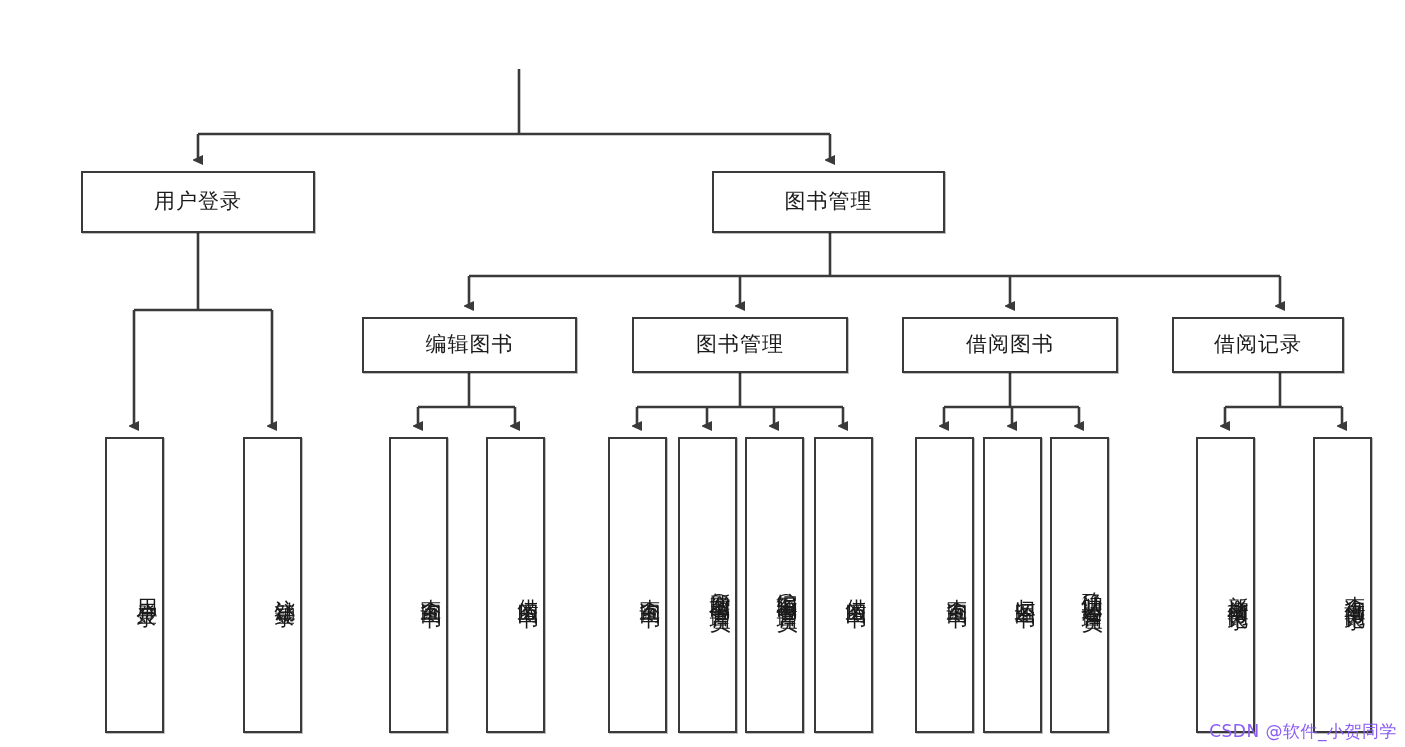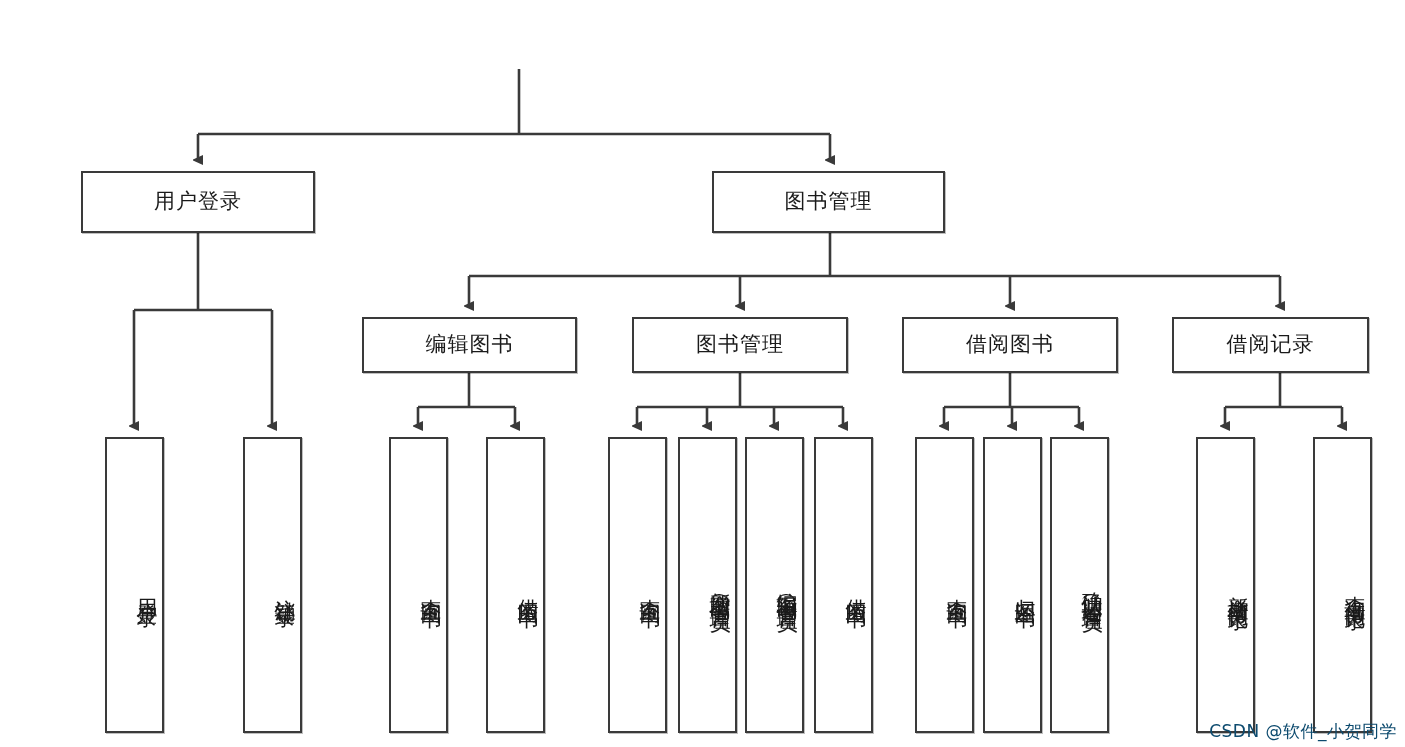--- a/index.html
+++ b/index.html
@@ -57,21 +57,21 @@
     writing-mode: vertical-rl;
     text-orientation: upright;
     display: block;
     margin-top: 6px;
   }
   #watermark {
     position: absolute;
     right: 8px;
     bottom: 4px;
     font-size: 17px;
-    color: #0c4a6e;
+    color: #8b5cf6;
     letter-spacing: 0.5px;
     white-space: nowrap;
     font-family: "DejaVu Sans", "Liberation Sans", sans-serif;
   }
 </style>
 </head>
 <body>
 
 <div id="diagram-root">
 
@@ -135,21 +135,21 @@
 
   <div class="node horiz" style="left:362px; top:317px; width:215px; height:56px;">
     <span>编辑图书</span>
   </div>
   <div class="node horiz" style="left:632px; top:317px; width:216px; height:56px;">
     <span>图书管理</span>
   </div>
   <div class="node horiz" style="left:902px; top:317px; width:216px; height:56px;">
     <span>借阅图书</span>
   </div>
-  <div class="node horiz" style="left:1172px; top:317px; width:197px; height:56px;">
+  <div class="node horiz" style="left:1172px; top:317px; width:172px; height:56px;">
     <span>借阅记录</span>
   </div>
 
   <div class="node vert" style="left:105px; top:437px; width:59px; height:296px;">
     <span class="vlabel">用户登录</span>
   </div>
   <div class="node vert" style="left:243px; top:437px; width:59px; height:296px;">
     <span class="vlabel">注销登录</span>
   </div>
   <div class="node vert" style="left:389px; top:437px; width:59px; height:296px;">

